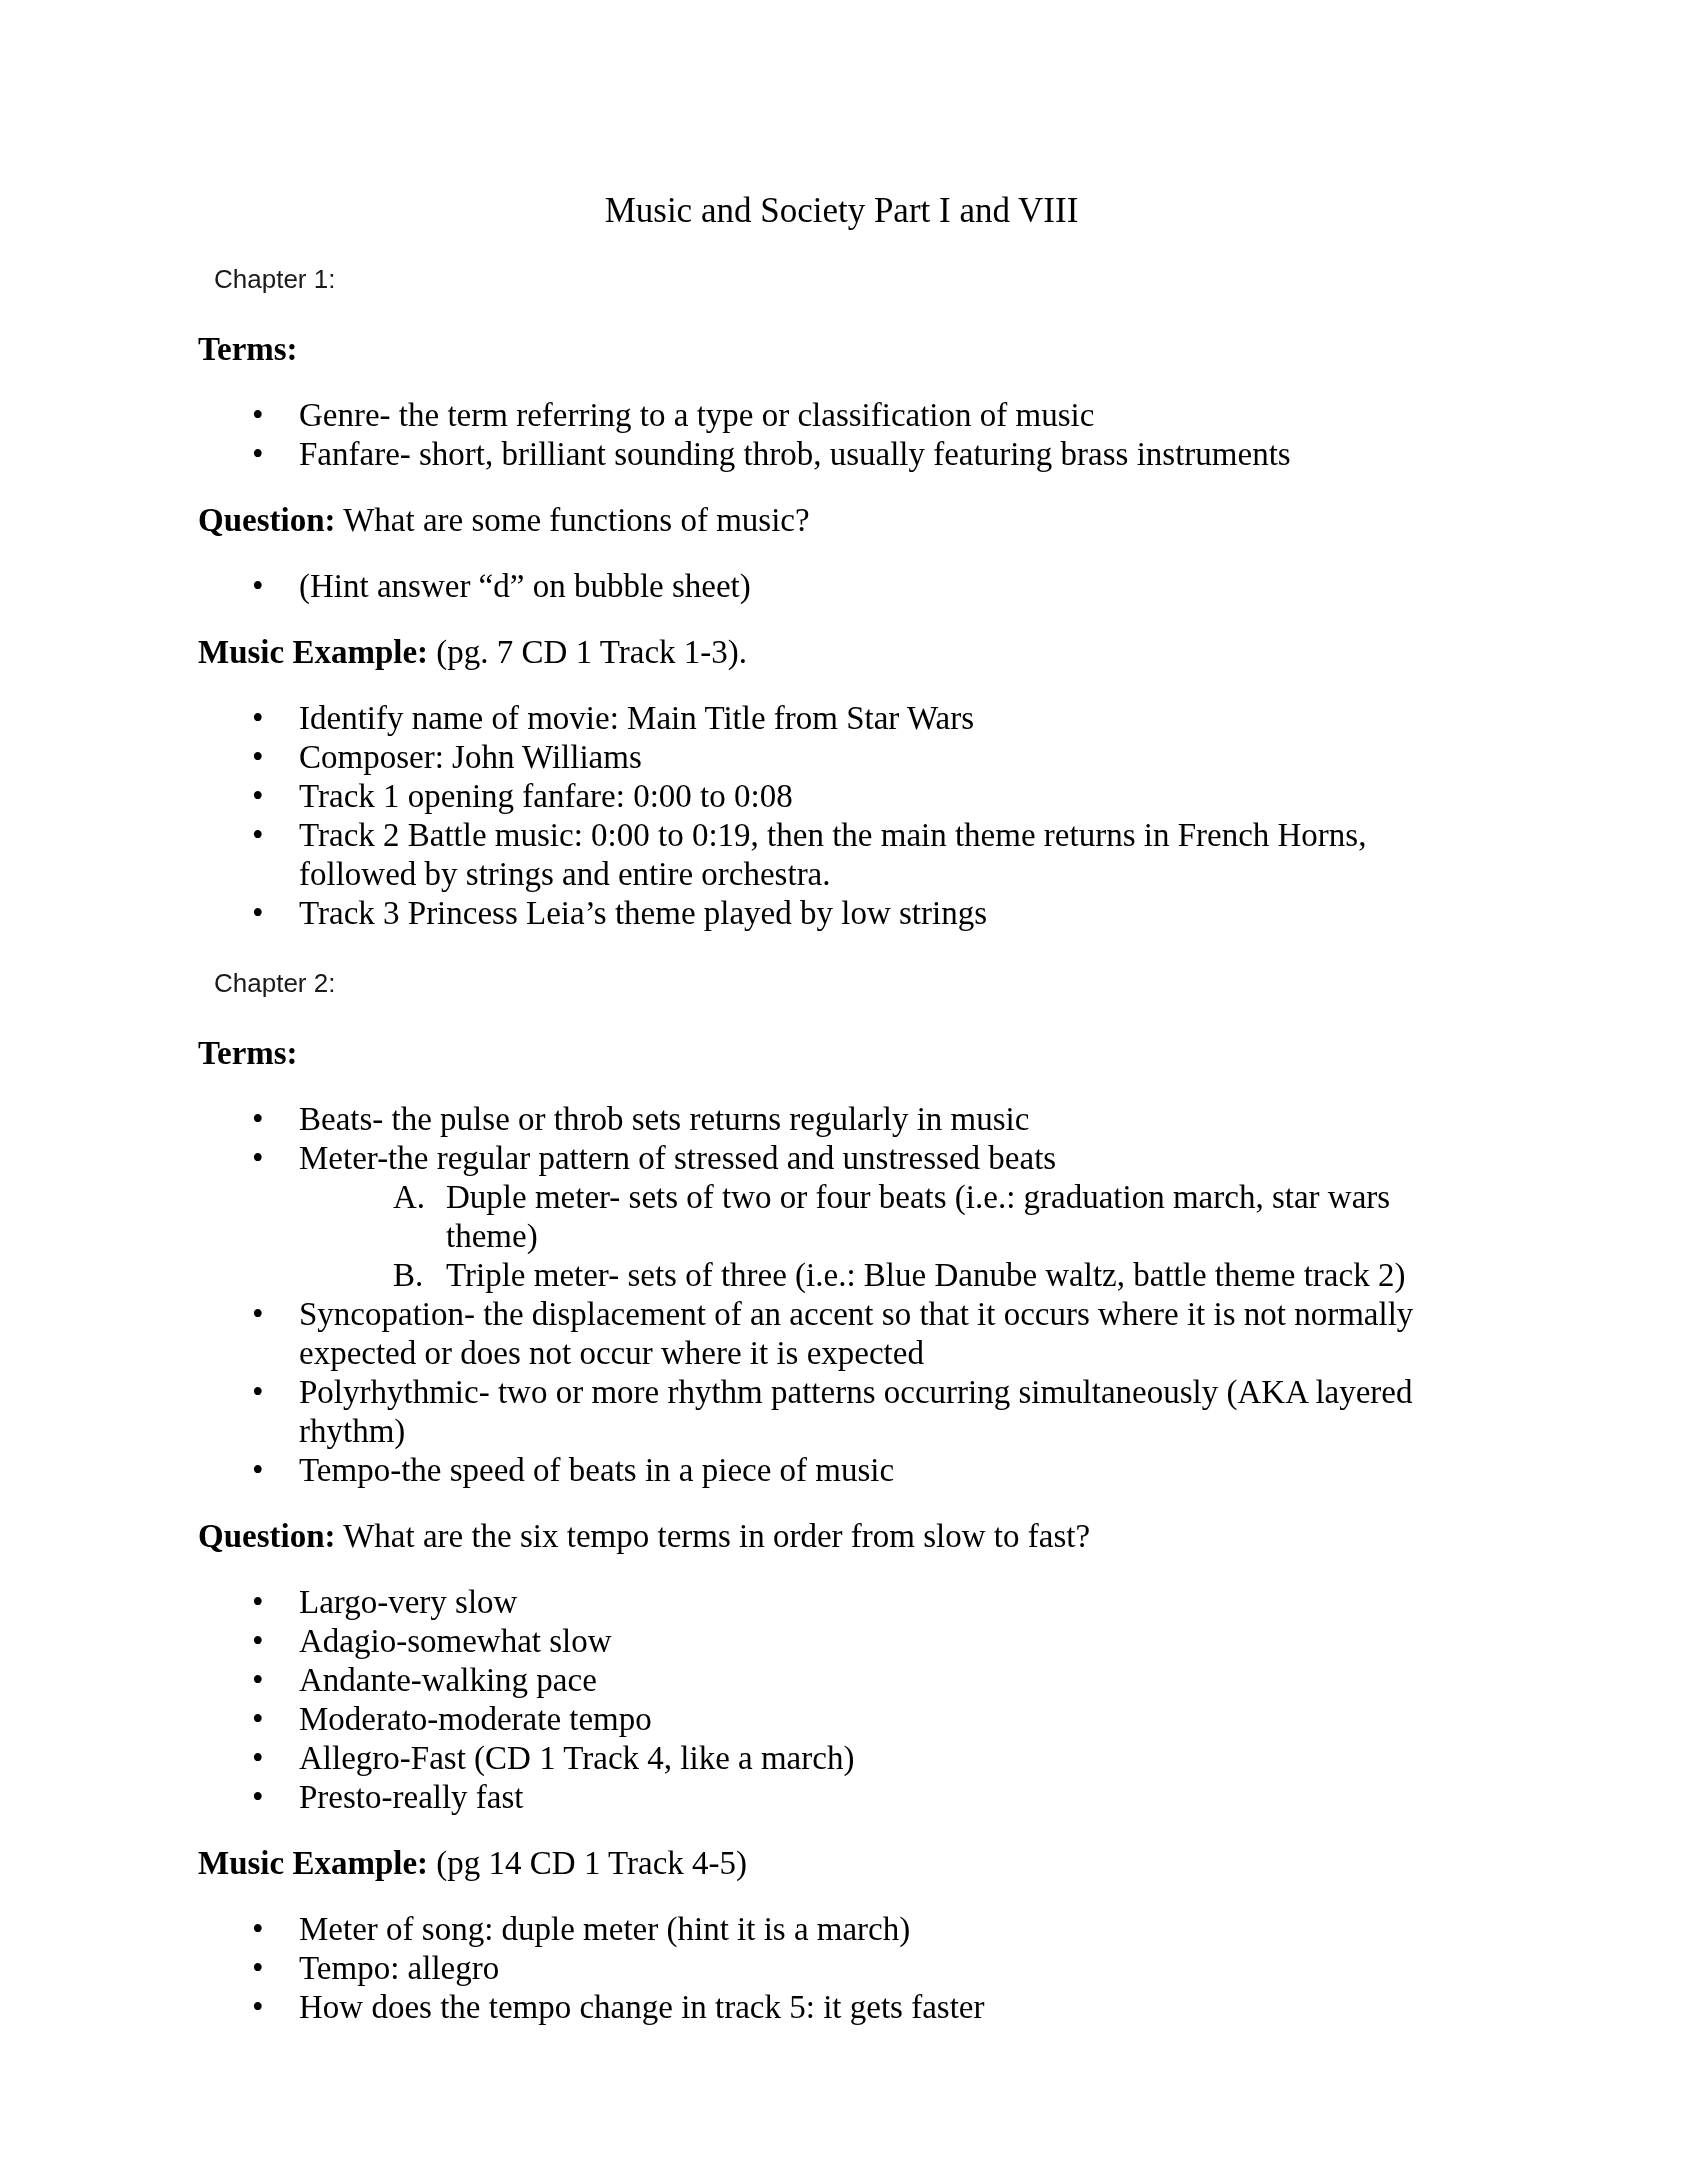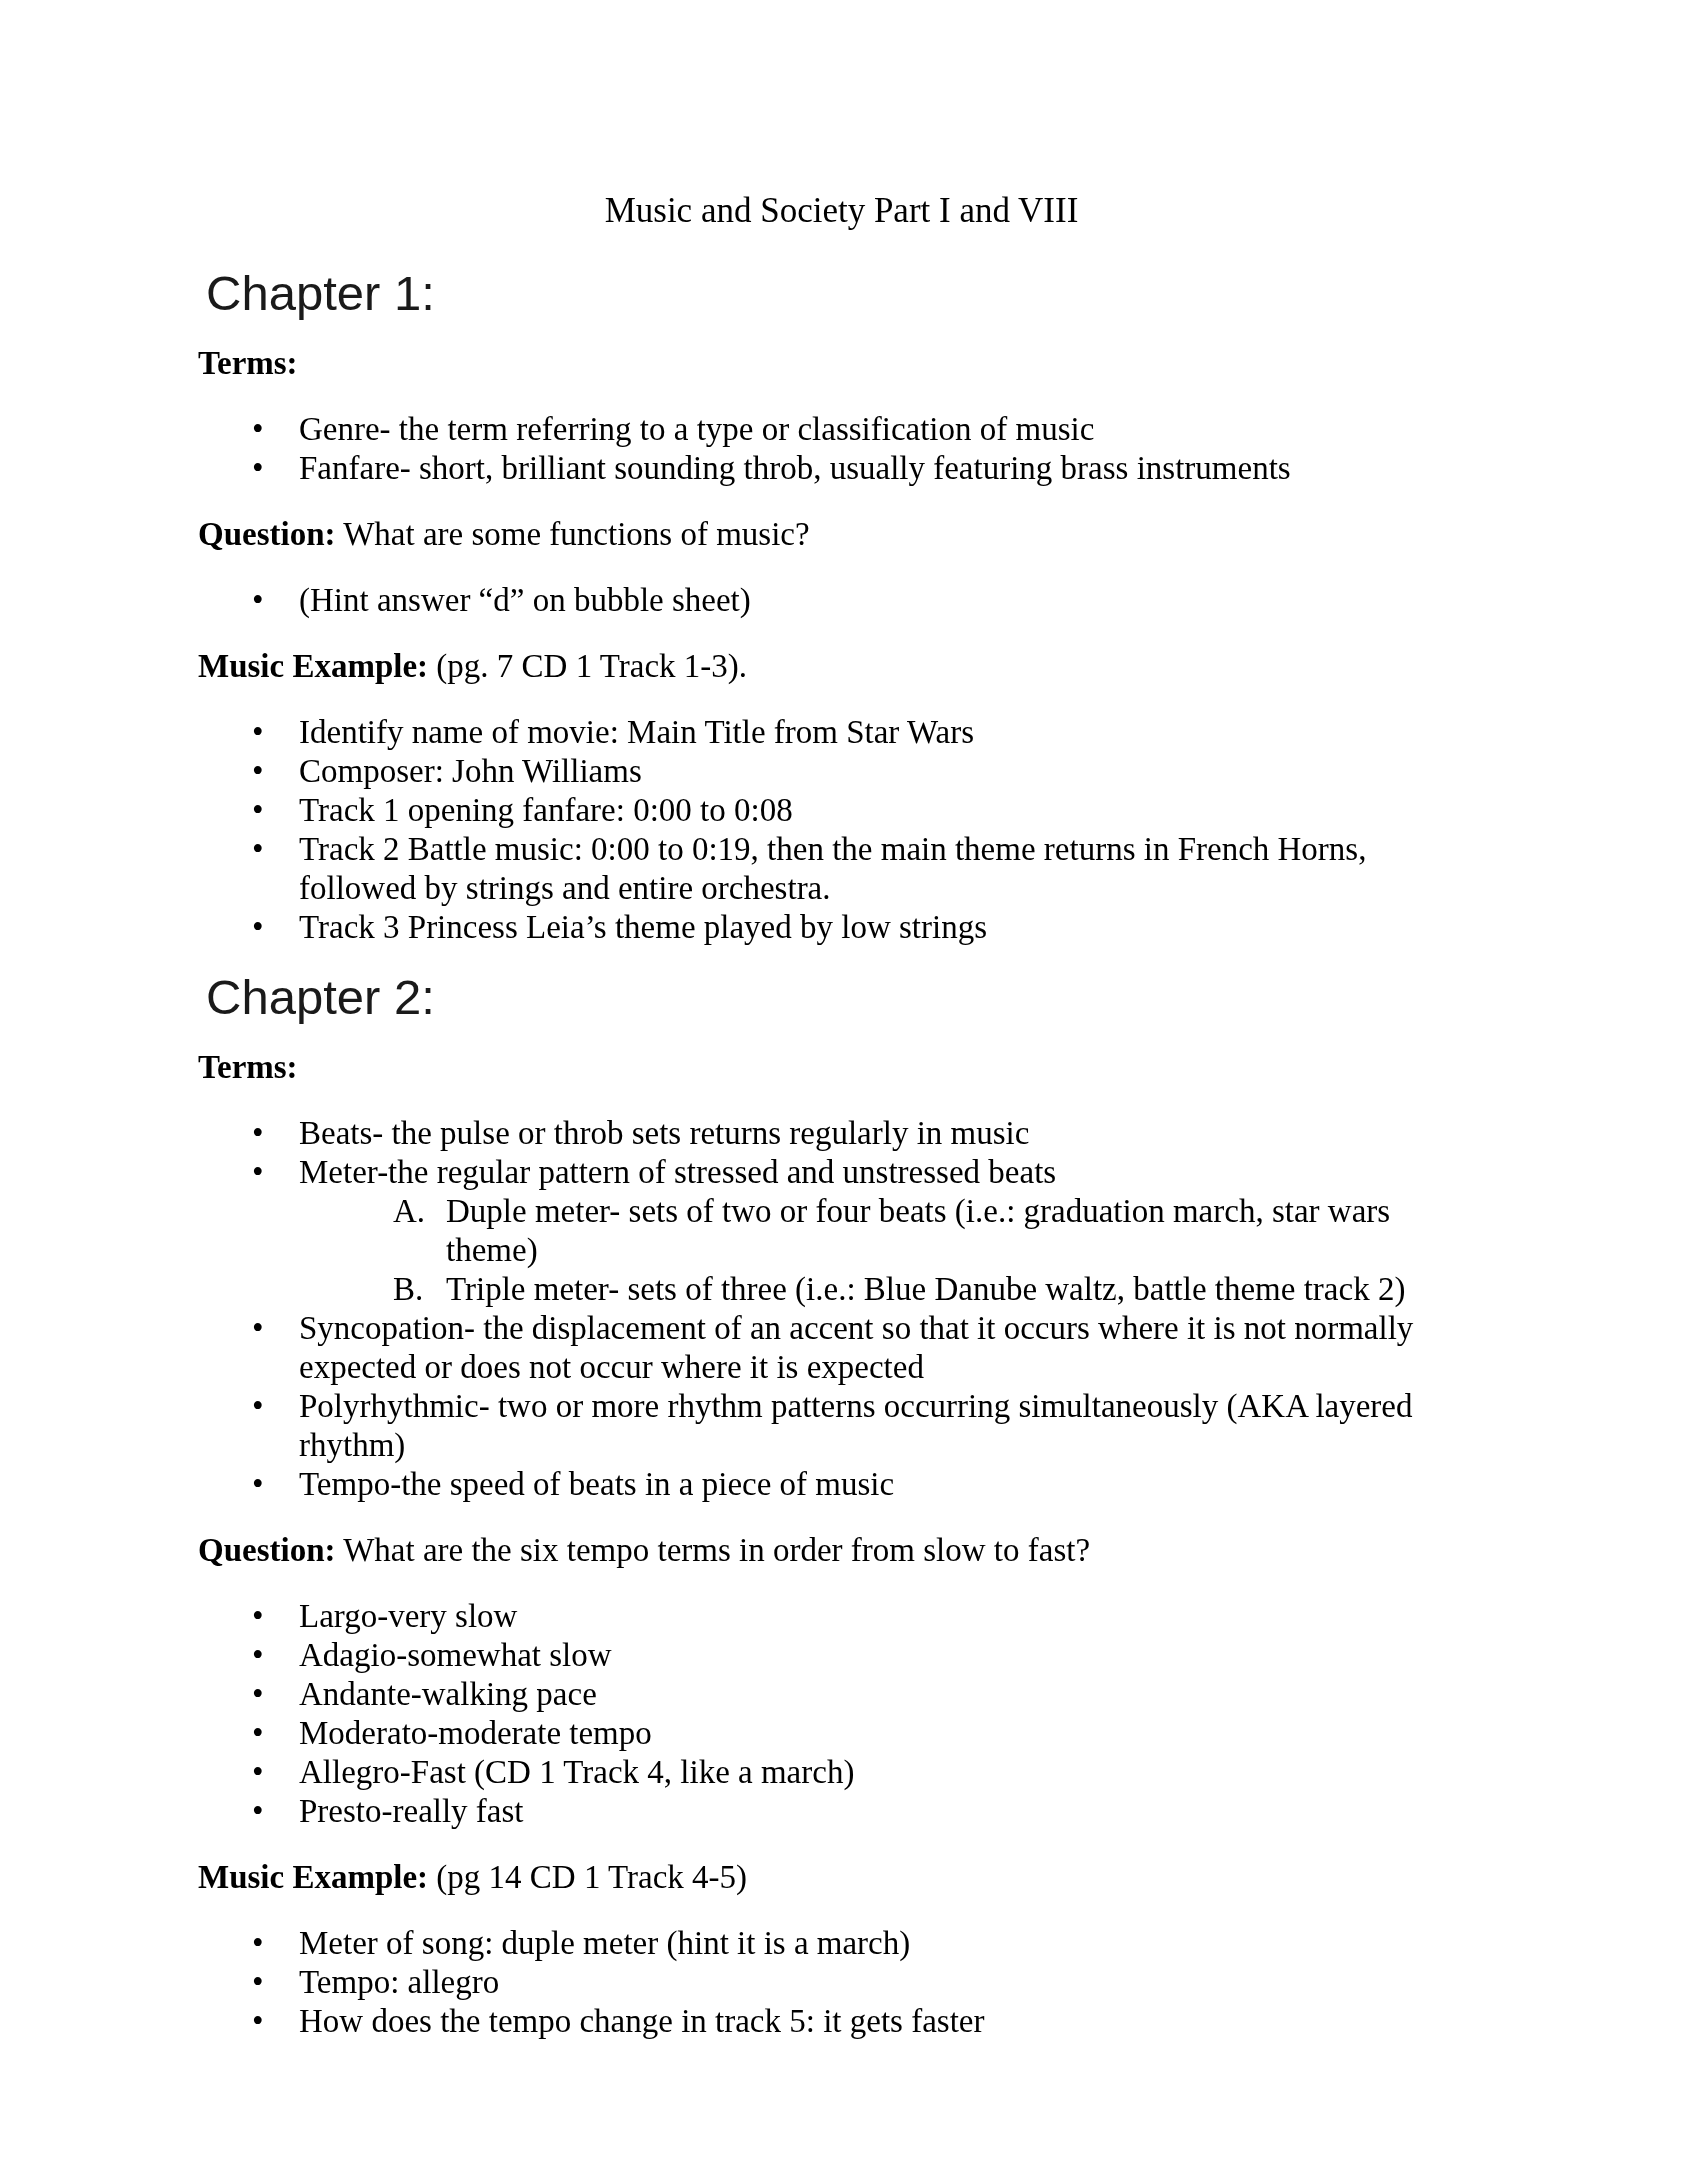--- a/index.html
+++ b/index.html
@@ -20,30 +20,30 @@
   .page {
     box-sizing: border-box;
     width: 1683px;
     height: 2178px;
     padding: 190px 198px 0 198px;
   }
   .title {
     font-size: 35px;
     font-weight: 400;
     text-align: center;
-    margin: 0 0 38px 0;
+    margin: 0 0 24px 0;
     line-height: 42px;
   }
   .chapter-heading {
     font-family: "Liberation Sans", sans-serif;
-    font-size: 49px;
+    font-size: 26px;
     font-weight: 400;
     color: #1a1a1a;
     line-height: 46px;
-    margin: 4px 0 28px 8px;
+    margin: 4px 0 28px 16px;
   }
   .label-para {
     margin: 7px 0 27px 0;
   }
   .lbl {
     font-weight: 700;
   }
   .bullet-list {
     list-style: none;
     margin: 0 0 27px 0;

